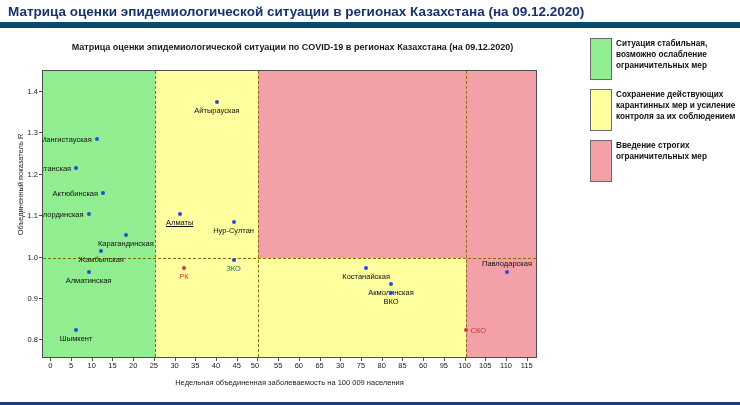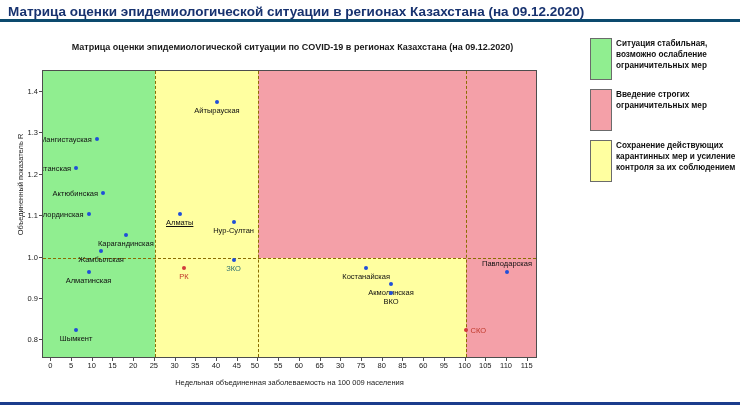--- a/index.html
+++ b/index.html
@@ -18,23 +18,23 @@
     width: 740px;
     height: 405px;
     box-sizing: border-box;
     border-bottom: 3px solid #1b3c8c;
   }
   
   #header {
     position: absolute;
     left: 0; top: 0;
     width: 740px;
-    height: 22px;
+    height: 28px;
     background: #ffffff;
-    border-bottom: 3px solid #0c4a6e;
+    border-bottom: 6px solid #0c4a6e;
     box-sizing: border-box;
   }
   #header-title {
     position: absolute;
     left: 8px;
     top: 4px;
     font-size: 13.5px;
     font-weight: bold;
     color: #17326f;
     white-space: nowrap;
@@ -317,22 +317,22 @@
       <div class="ytickmark" style="top: 60.7246px;"></div>
       <div class="ytick" style="top: 60.7246px;">1.4</div>
     </div>
 
   <div id="legend">
     <div class="legend-item">
       <div class="legend-swatch" style="background: rgb(144, 238, 144);"></div>
       <div class="legend-text">Ситуация стабильная, возможно ослабление ограничительных мер</div>
     </div>
     <div class="legend-item">
+      <div class="legend-swatch" style="background: rgb(255, 255, 160);"></div>
+      <div class="legend-text">Сохранение действующих карантинных мер и усиление контроля за их соблюдением</div>
+    </div>
+    <div class="legend-item">
       <div class="legend-swatch" style="background: rgb(244, 160, 168);"></div>
       <div class="legend-text">Введение строгих ограничительных мер</div>
     </div>
-    <div class="legend-item">
-      <div class="legend-swatch" style="background: rgb(255, 255, 160);"></div>
-      <div class="legend-text">Сохранение действующих карантинных мер и усиление контроля за их соблюдением</div>
-    </div>
   </div>
 
 </div>
 
 </body></html>

